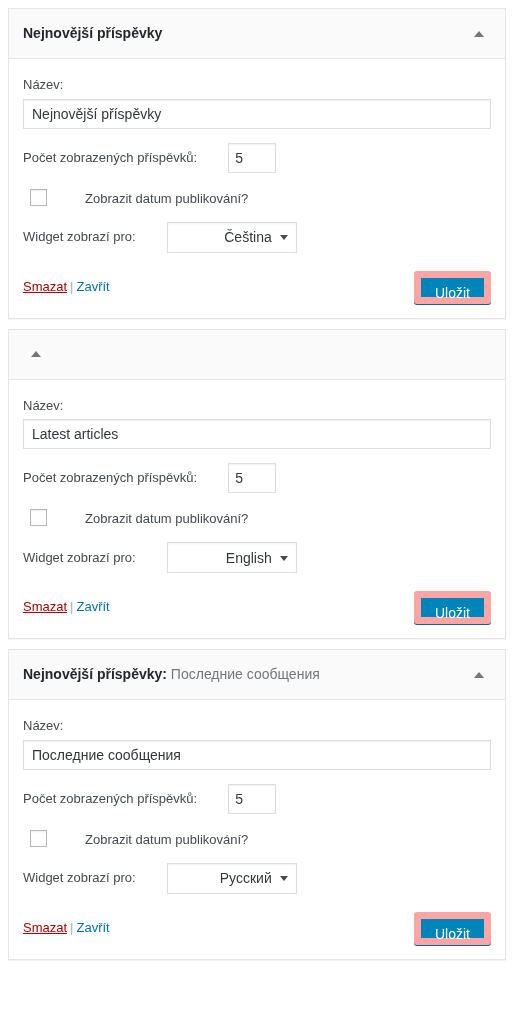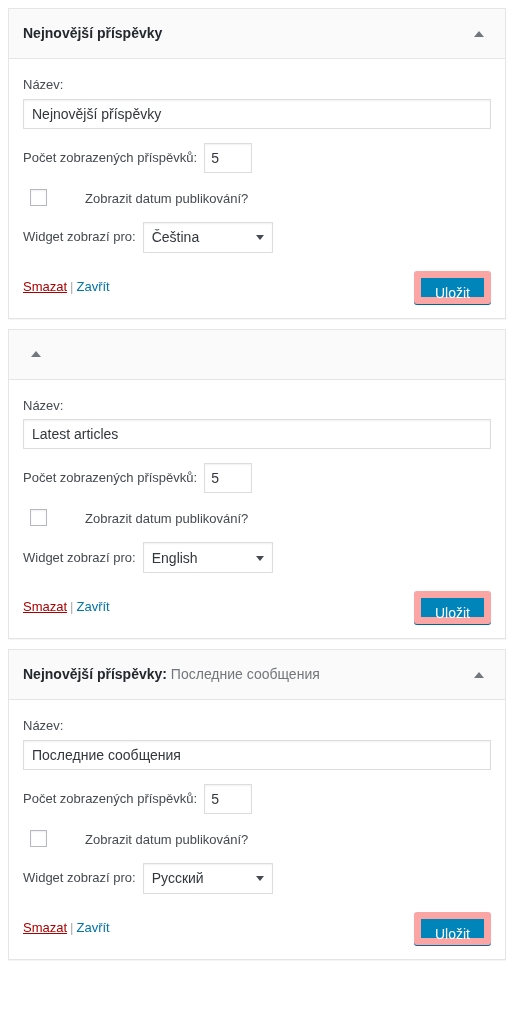--- a/index.html
+++ b/index.html
@@ -97,20 +97,21 @@
     border: 1px solid #ddd;
     border-radius: 0;
     box-shadow: inset 0 1px 2px rgba(0,0,0,.06);
     outline: none;
   }
 
   .inline-row {
     display: flex;
     align-items: center;
     margin-bottom: 16px;
+    gap: 24px;
   }
   .inline-row .field-label {
     margin-bottom: 0;
     margin-right: 7px;
     white-space: nowrap;
   }
   input.number-input {
     width: 48px;
     height: 30px;
     padding: 3px 6px;
@@ -162,20 +163,21 @@
     padding: 2px 24px 2px 8px;
     font-family: "Liberation Sans", sans-serif;
     font-size: 14px;
     color: #32373c;
     background: #fff;
     border: 1px solid #ddd;
     border-radius: 0;
     box-shadow: inset 0 1px 2px rgba(0,0,0,.06);
     outline: none;
     cursor: pointer;
+    text-align: right;
   }
   .select-caret {
     position: absolute;
     right: 9px;
     top: 50%;
     margin-top: -2px;
     width: 0;
     height: 0;
     border-left: 4px solid transparent;
     border-right: 4px solid transparent;

